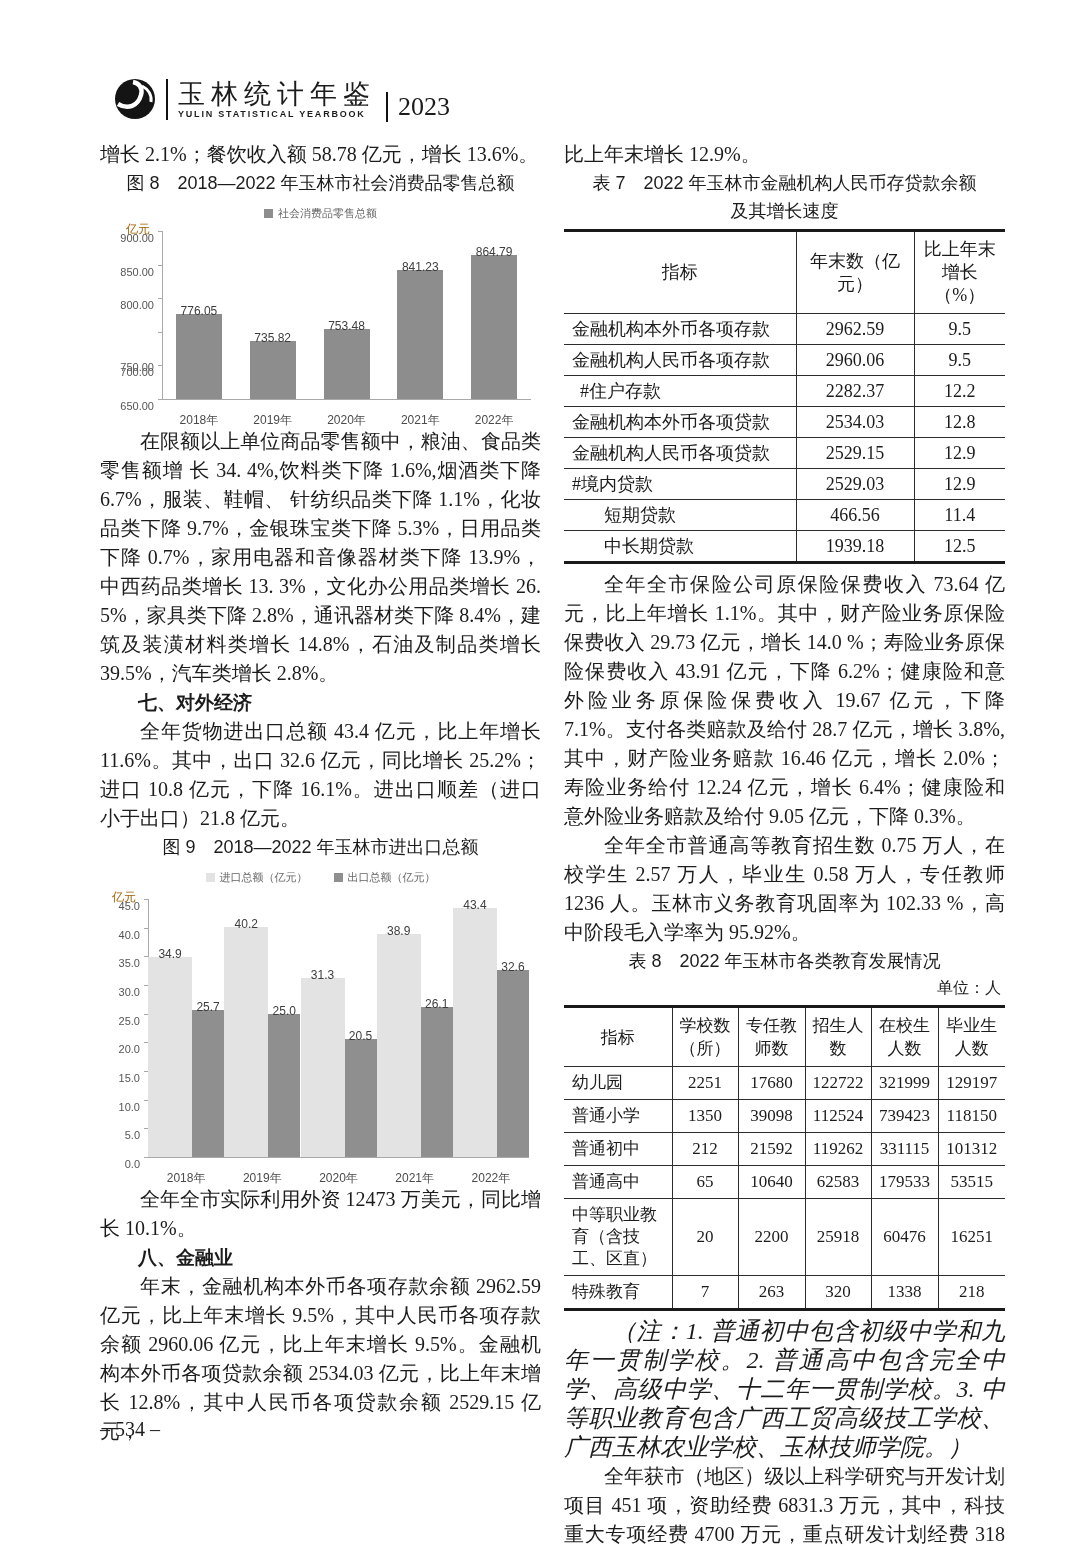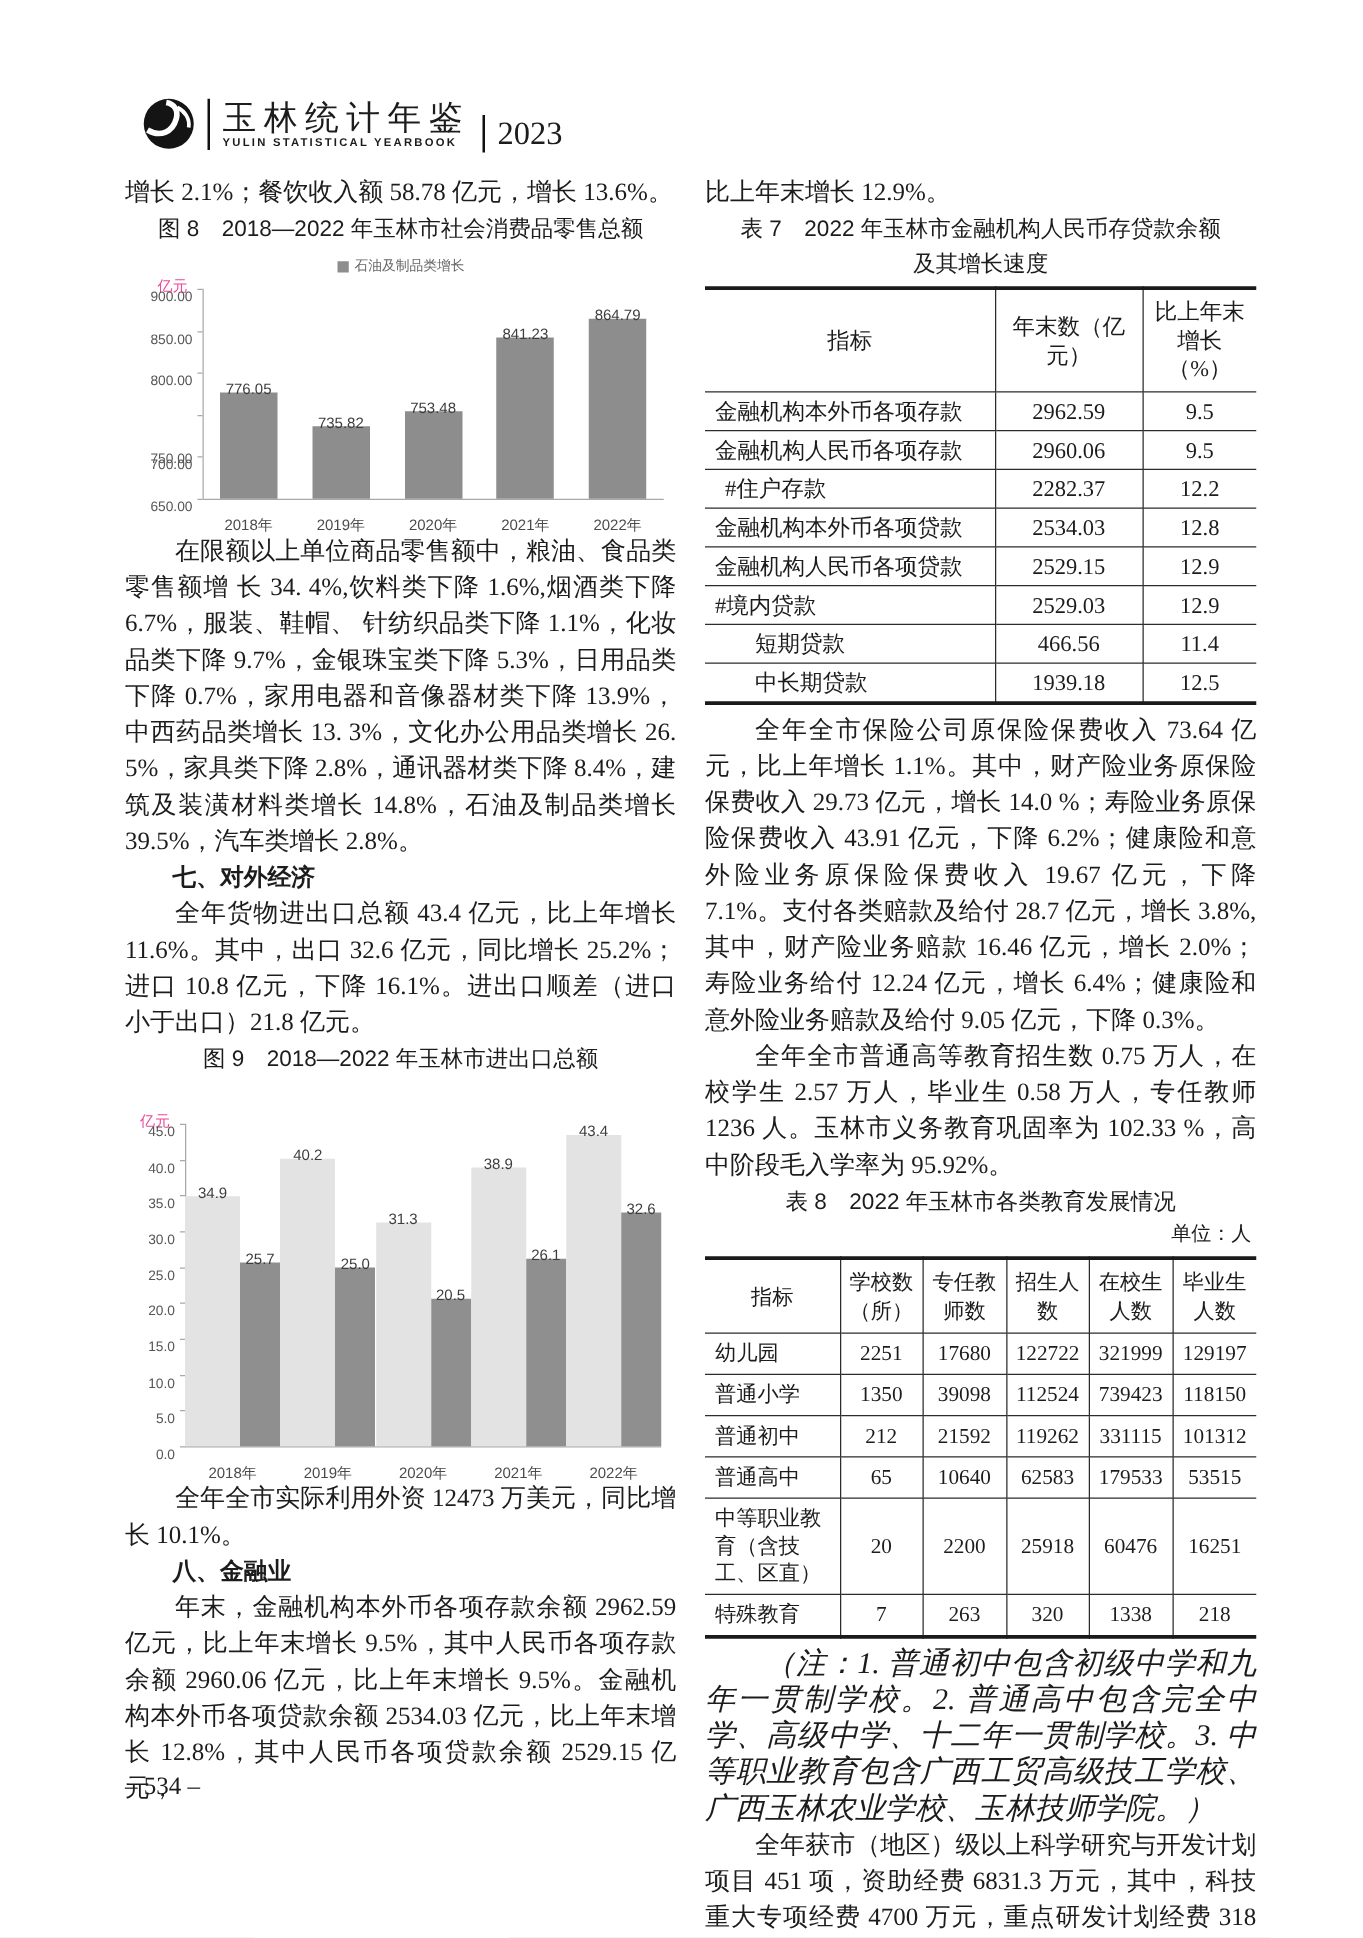--- a/index.html
+++ b/index.html
@@ -45,21 +45,21 @@
   .t8{font-size:17px;}
   .t8 td{line-height:22px;padding:5px 3px;}
 
   
   .chart{position:relative;margin:2px 0;}
   .c-legend{position:absolute;left:0;right:0;display:flex;justify-content:center;gap:26px;
             font-family:"Liberation Sans","DejaVu Sans",sans-serif;font-size:11px;color:#666;}
   .c-legenditem{display:flex;align-items:center;gap:5px;}
   .c-swatch{width:9px;height:9px;display:inline-block;}
   .c-ylabel{position:absolute;font-family:Liberation Sans, sans-serif;
-            font-size:12px;color:#ec4899;}
+            font-size:12px;color:#a16207;}
   .c-tick{position:absolute;font-family:"Liberation Sans","DejaVu Sans",sans-serif;
           font-size:11px;color:#555;text-align:right;}
   .c-axis{position:absolute;background:#a9a9a9;}
   .c-tickmark{position:absolute;background:#a9a9a9;}
   .c-bar{position:absolute;}
   .c-vlabel{position:absolute;font-family:"Liberation Sans","DejaVu Sans",sans-serif;
             font-size:12px;color:#3d3d3d;text-align:center;white-space:nowrap;}
   .c-cat{position:absolute;font-family:"Liberation Sans","DejaVu Sans",sans-serif;
          font-size:12px;color:#4a4a4a;text-align:center;}
 
@@ -86,21 +86,21 @@
   </div>
 
   <div class="col col-left">
     <p class="noindent">增长 2.1%；餐饮收入额 58.78 亿元，增长 13.6%。</p>
     <p class="fig-cap">图 8　2018—2022 年玉林市社会消费品零售总额</p>
 
     <div class="chart" style="width: 441px; height: 226px;">
         <div class="c-legend" style="top: 0px;">
           <div class="c-legenditem">
             <span class="c-swatch" style="background: rgb(141, 141, 141);"></span>
-            <span>石油及制品类增长</span>
+            <span>社会消费品零售总额</span>
           </div>
         </div>
         <div class="c-ylabel" style="left: 26px; top: 16px;">亿元</div>
         <div class="c-axis" style="left: 62px; top: 32px; width: 1px; height: 168px;"></div>
         <div class="c-axis" style="left: 62px; top: 200px; width: 369px; height: 1px;"></div>
         <div class="c-tick" style="left: 0px; top: 193px; width: 54px;">650.00</div>
         <div class="c-tickmark" style="left: 58px; top: 200px; width: 4px; height: 1px;"></div>
         <div class="c-tick" style="left: 0px; top: 159.4px; width: 54px;">700.00</div>
         <div class="c-tickmark" style="left: 58px; top: 166.4px; width: 4px; height: 1px;"></div>
         <div class="c-tick" style="left: 0px; top: 125.8px; width: 54px; margin-top: 28px;">750.00</div>
@@ -127,20 +127,30 @@
         <div class="c-vlabel" style="left: 364.1px; top: 38.6611px; width: 60px;">864.79</div>
         <div class="c-cat" style="left: 354.1px; top: 207px; width: 80px;">2022年</div>
       </div>
 
     <p class="body-p">在限额以上单位商品零售额中，粮油、食品类零售额增 长 34. 4%,饮料类下降 1.6%,烟酒类下降 6.7%，服装、鞋帽、 针纺织品类下降 1.1%，化妆品类下降 9.7%，金银珠宝类下降 5.3%，日用品类下降 0.7%，家用电器和音像器材类下降 13.9%，中西药品类增长 13. 3%，文化办公用品类增长 26. 5%，家具类下降 2.8%，通讯器材类下降 8.4%，建筑及装潢材料类增长 14.8%，石油及制品类增长 39.5%，汽车类增长 2.8%。</p>
     <p class="h-sec">七、对外经济</p>
     <p class="body-p">全年货物进出口总额 43.4 亿元，比上年增长 11.6%。其中，出口 32.6 亿元，同比增长 25.2%；进口 10.8 亿元，下降 16.1%。进出口顺差（进口小于出口）21.8 亿元。</p>
     <p class="fig-cap">图 9　2018—2022 年玉林市进出口总额</p>
 
     <div class="chart" style="width: 441px; height: 320px;">
+        <div class="c-legend" style="top: 0px;">
+          <div class="c-legenditem">
+            <span class="c-swatch" style="background: rgb(227, 227, 227);"></span>
+            <span>进口总额（亿元）</span>
+          </div>
+          <div class="c-legenditem">
+            <span class="c-swatch" style="background: rgb(143, 143, 143);"></span>
+            <span>出口总额（亿元）</span>
+          </div>
+        </div>
         <div class="c-ylabel" style="left: 12px; top: 20px;">亿元</div>
         <div class="c-axis" style="left: 48px; top: 36px; width: 1px; height: 258px;"></div>
         <div class="c-axis" style="left: 48px; top: 294px; width: 381px; height: 1px;"></div>
         <div class="c-tick" style="left: 0px; top: 287px; width: 40px;">0.0</div>
         <div class="c-tickmark" style="left: 44px; top: 294px; width: 4px; height: 1px;"></div>
         <div class="c-tick" style="left: 0px; top: 258.333px; width: 40px;">5.0</div>
         <div class="c-tickmark" style="left: 44px; top: 265.333px; width: 4px; height: 1px;"></div>
         <div class="c-tick" style="left: 0px; top: 229.667px; width: 40px;">10.0</div>
         <div class="c-tickmark" style="left: 44px; top: 236.667px; width: 4px; height: 1px;"></div>
         <div class="c-tick" style="left: 0px; top: 201px; width: 40px;">15.0</div>

